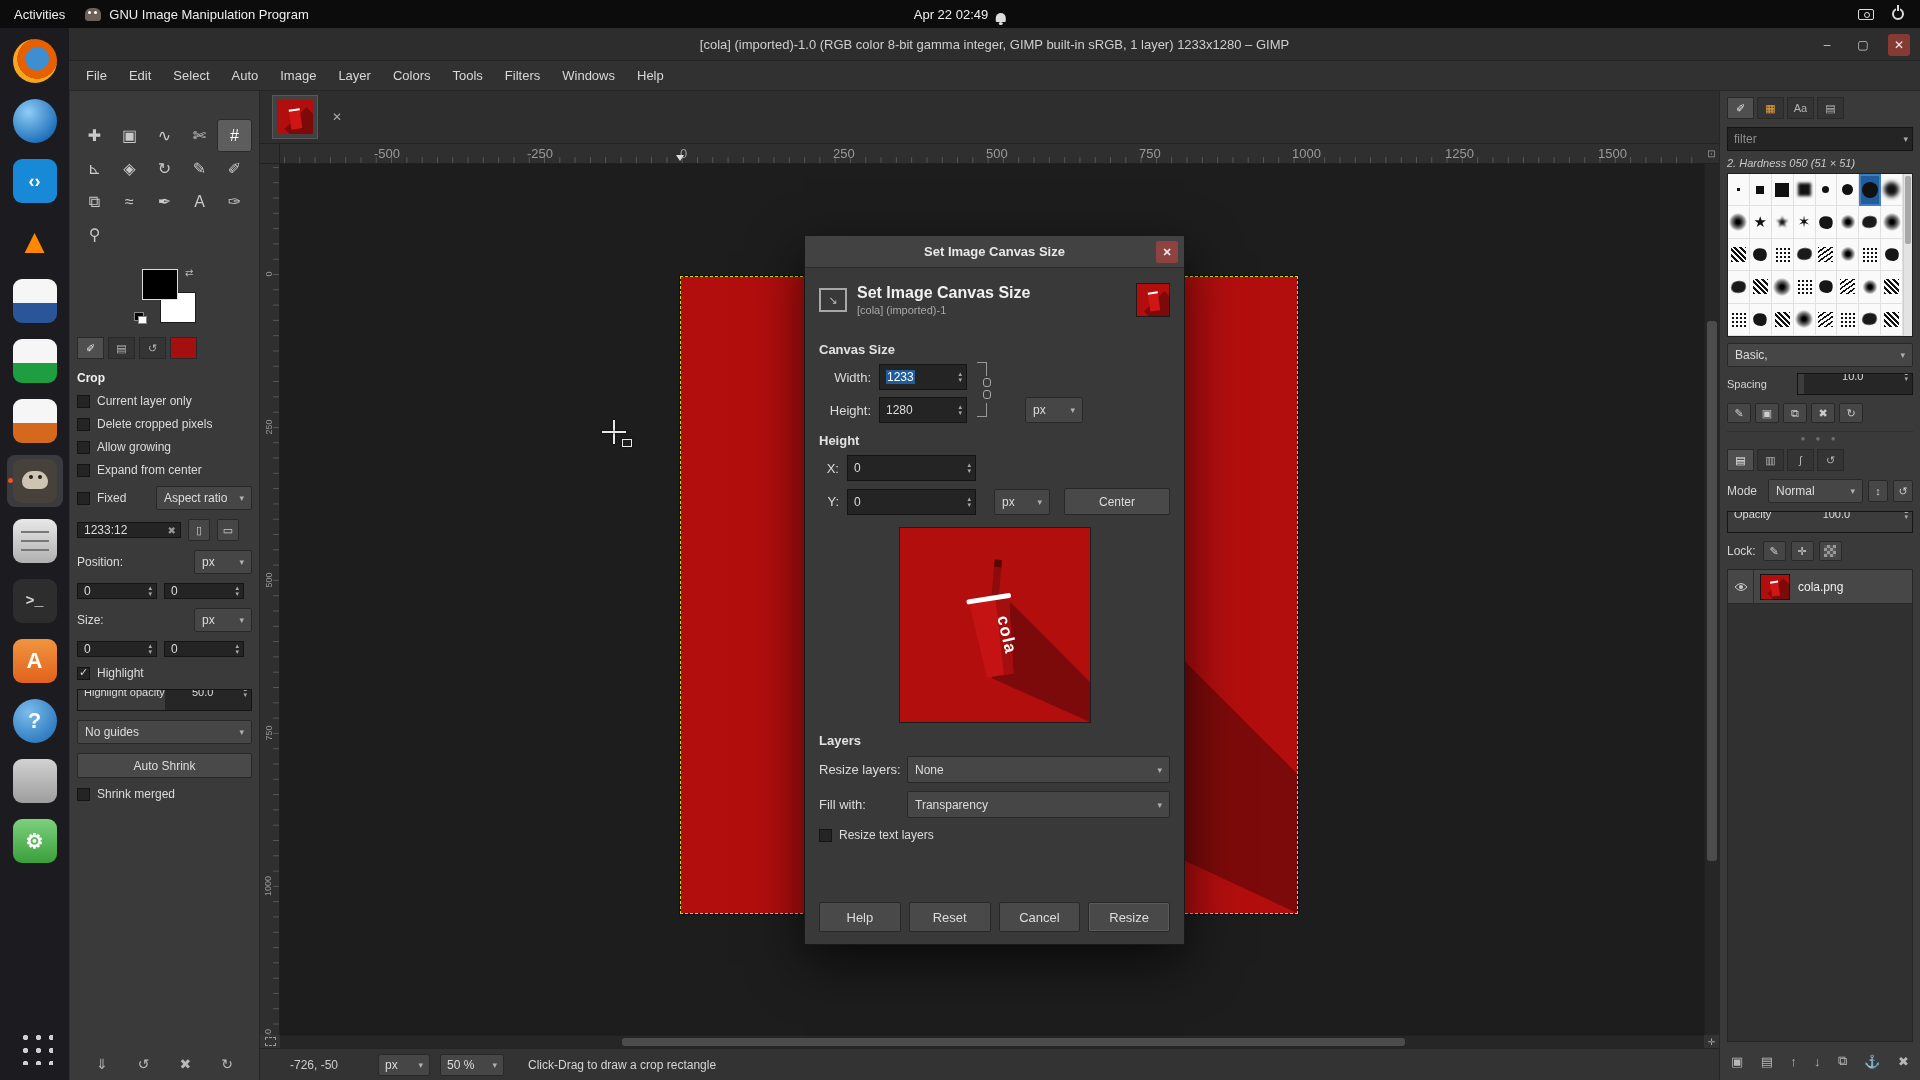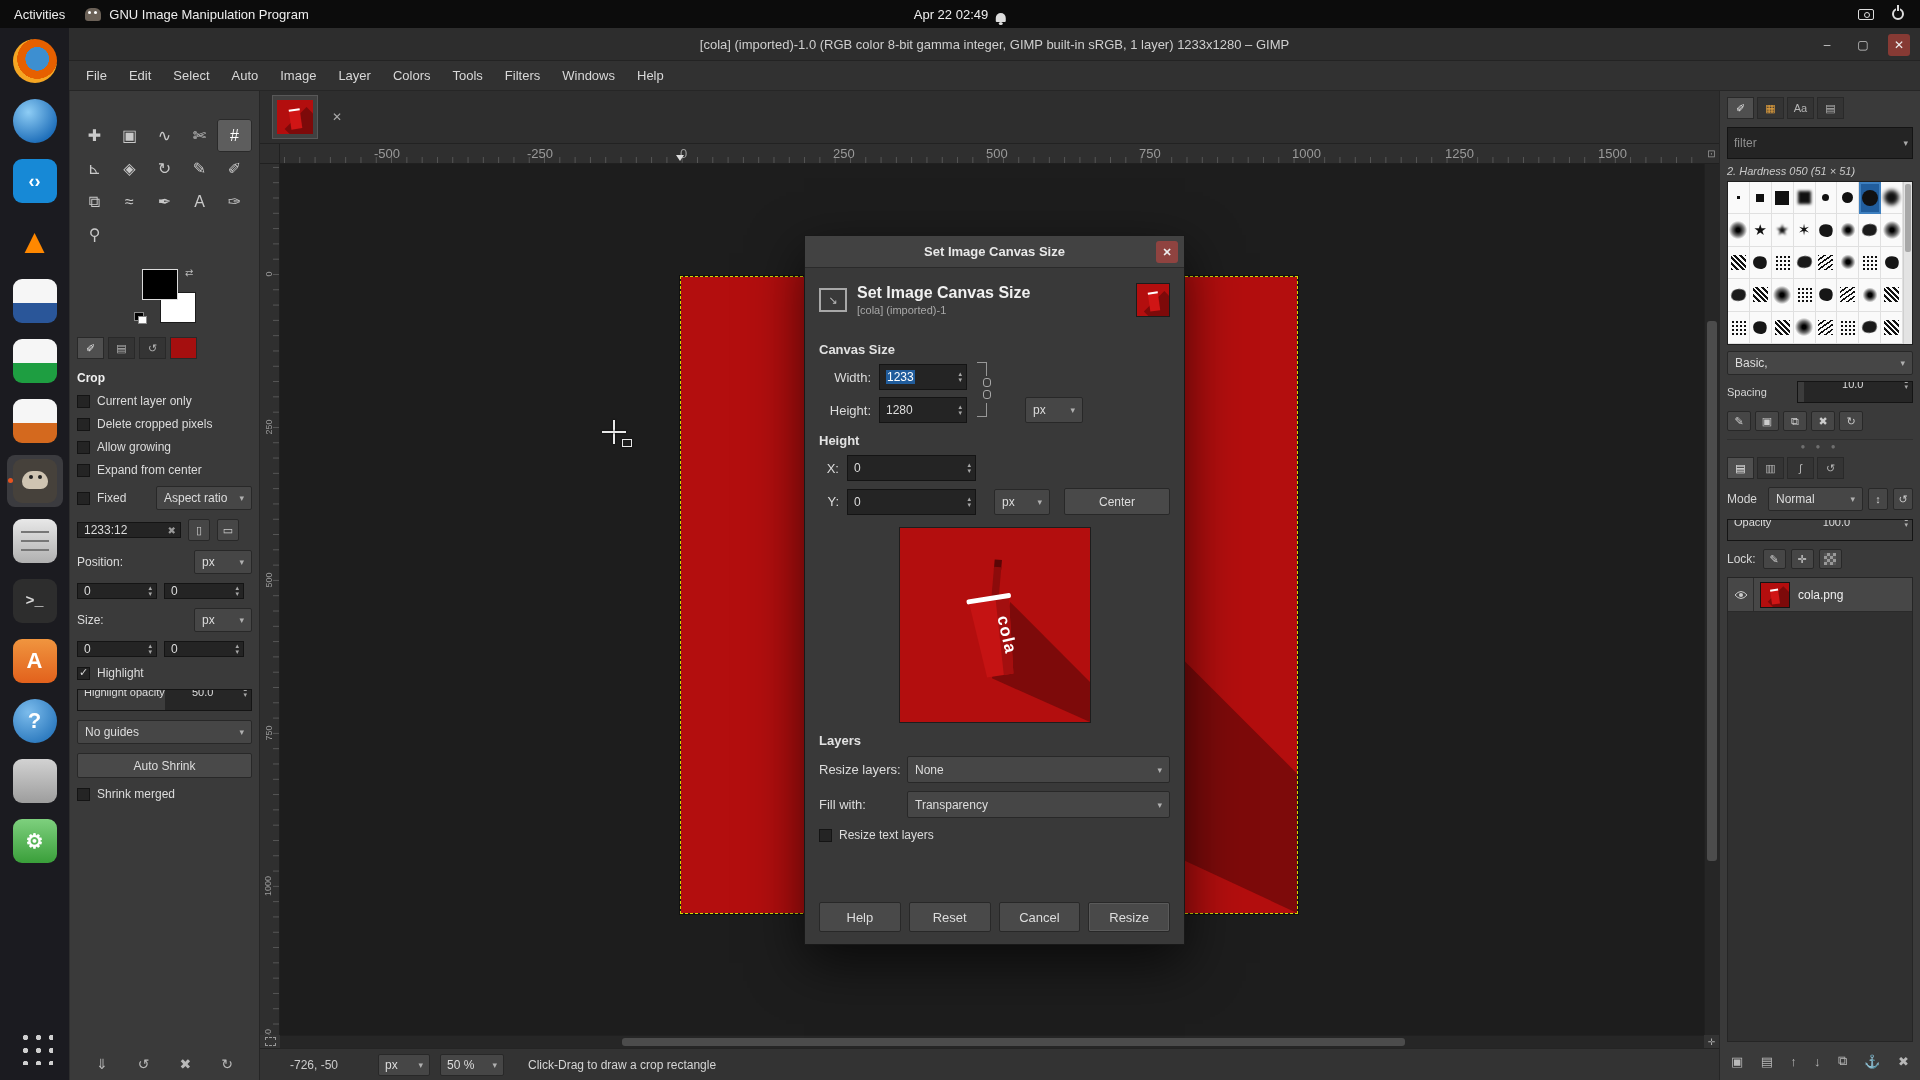--- a/index.html
+++ b/index.html
@@ -161,21 +161,21 @@
 .lrow{display:flex;align-items:center;margin-top:8px}
 .llabel{width:88px;font-size:13px;color:#dcdcdc;flex:none}
 .lrow .dd{flex:1;height:27px}
 .dlg-buttons{margin-top:auto;display:flex;gap:8px}
 .dlg-buttons .btn{flex:1;height:30px;font-size:13px}
 .btn.suggested{box-shadow:inset 0 0 0 1px #5a5a5a}
 
 
 .right-dock{position:absolute;left:1719px;top:91px;width:201px;bottom:0;background:#3a3a3a;border-left:1px solid #262626;padding:6px 7px;font-size:12px;display:flex;flex-direction:column;z-index:5}
 .rtabs{display:flex;gap:3px;align-items:center}
-.filter-entry{margin-top:8px;height:32px;display:flex;align-items:center}
+.filter-entry{margin-top:8px;height:24px;display:flex;align-items:center}
 .filter-entry .ph{color:#8f8f8f}
 .brush-name{margin-top:6px;font-style:italic;color:#c9c9c9;font-size:11px;white-space:nowrap}
 .bgrid-wrap{margin-top:4px;position:relative;height:164px;border:1px solid #1f1f1f;background:#fafafa;padding-right:9px;overflow:hidden}
 .bgrid{display:grid;grid-template-columns:repeat(8,1fr);grid-auto-rows:32.4px;height:100%}
 .bcell{border-right:1px solid #e0e0e0;border-bottom:1px solid #e0e0e0;display:flex;align-items:center;justify-content:center;overflow:hidden}
 .bcell.sel{outline:2px solid #3d7fbf;outline-offset:-2px}
 .gscroll{position:absolute;right:0;top:0;bottom:0;width:9px;background:#e3e3e3;border-left:1px solid #cfcfcf}
 .gscroll .thumb{position:absolute;left:1px;right:1px;top:2px;height:42%;background:#a8a8a8;border-radius:2px}
 .b-px{width:3px;height:3px;background:#111}
 .b-sq2{width:8px;height:8px;background:#111}

